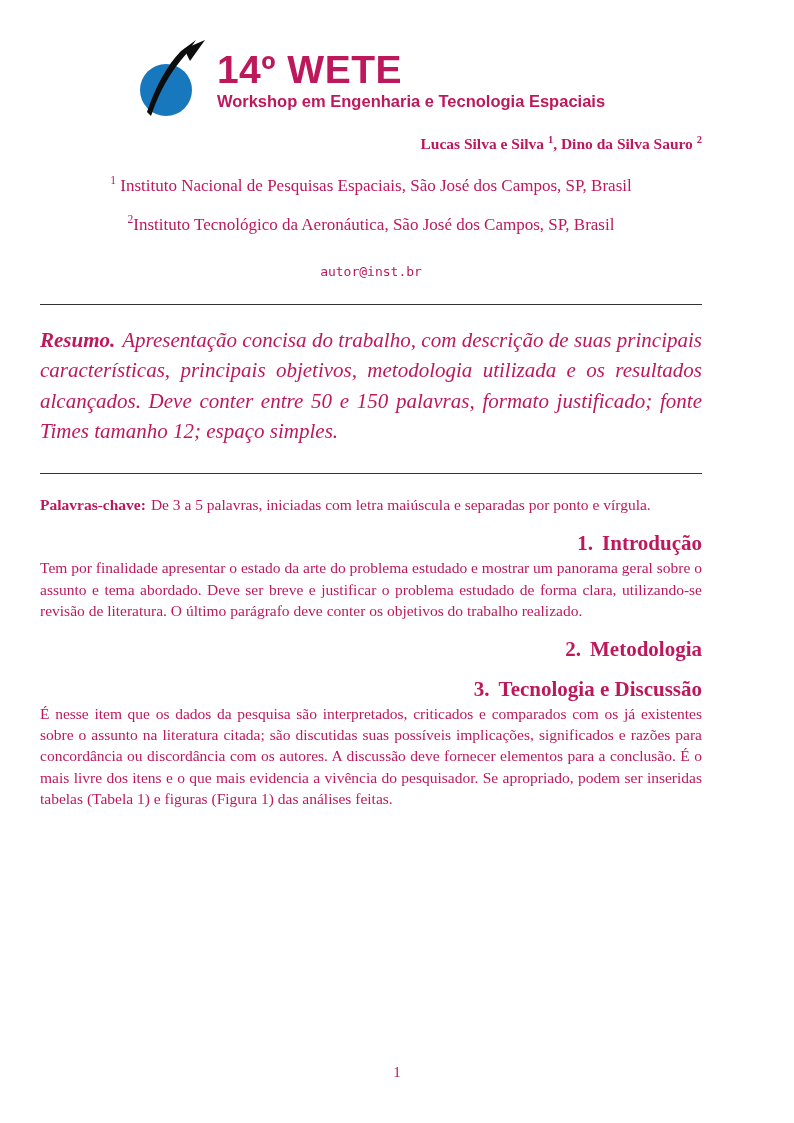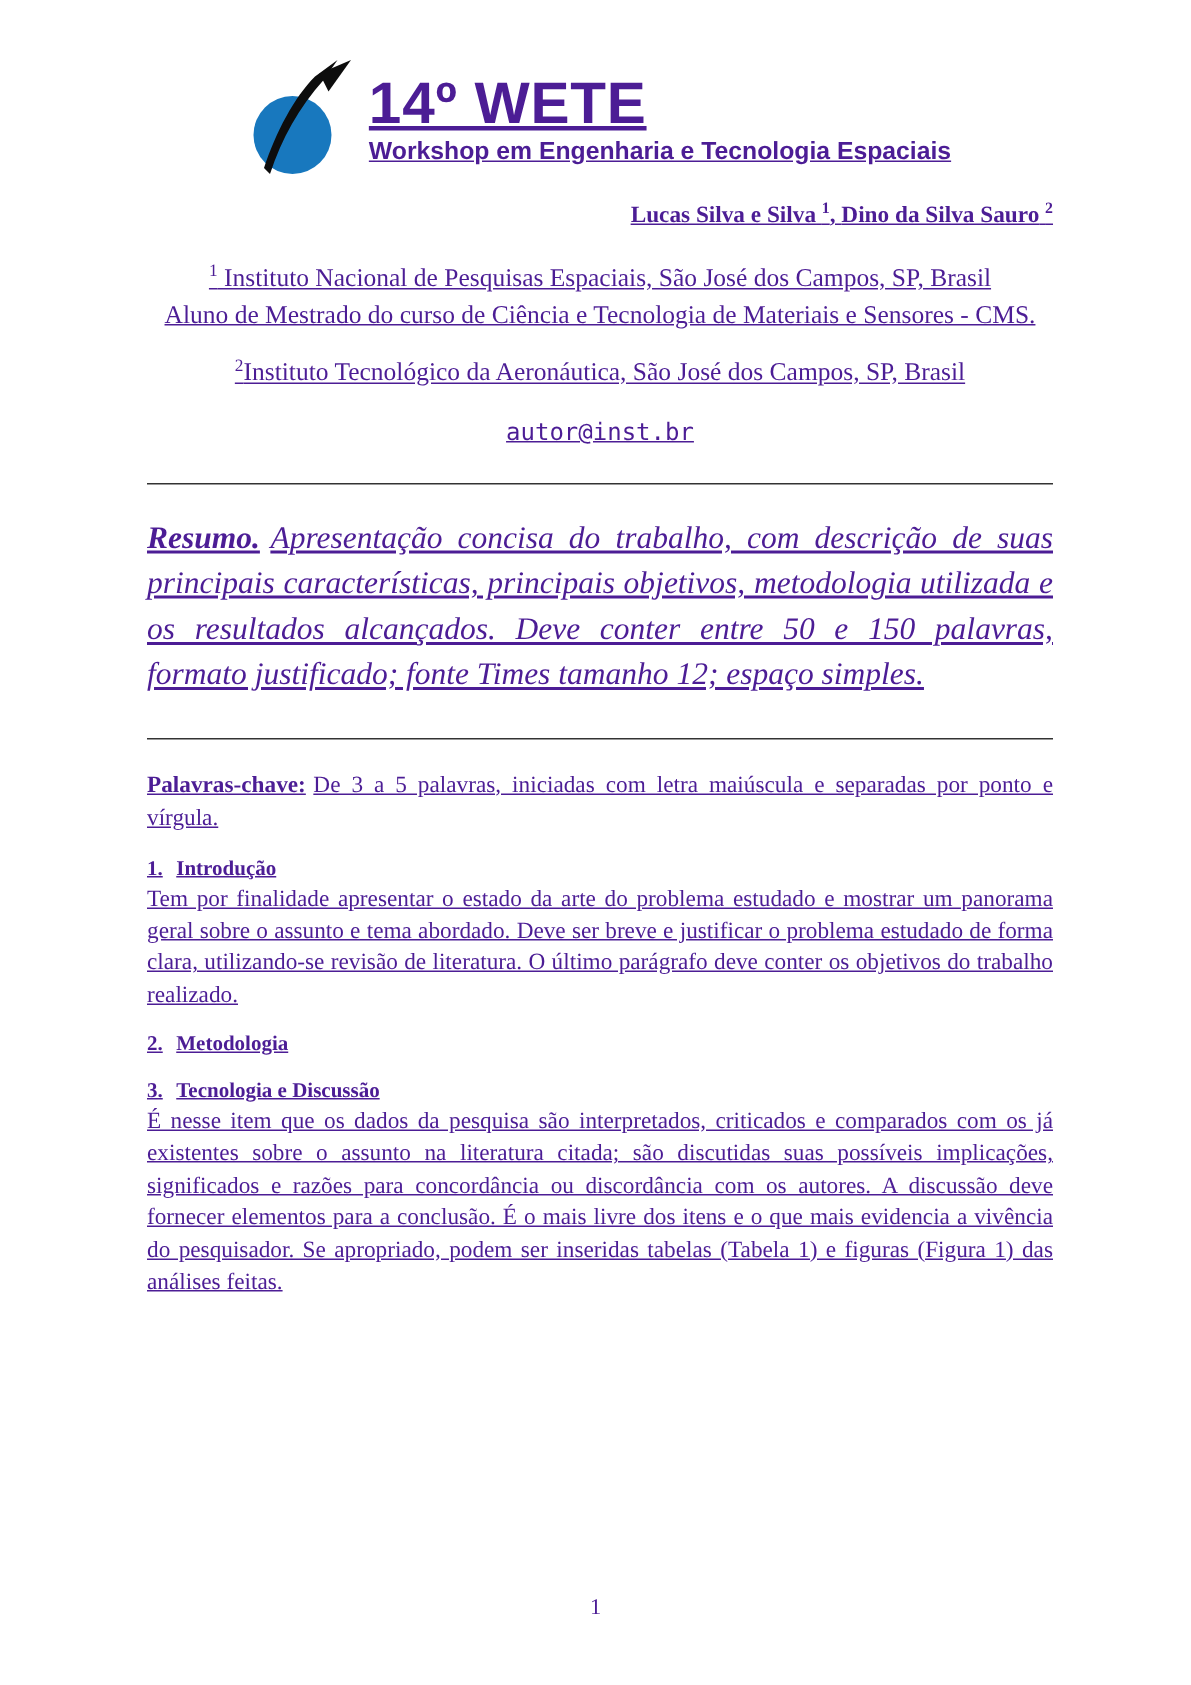--- a/index.html
+++ b/index.html
@@ -4,24 +4,23 @@
 <style>
   * { box-sizing: border-box; }
   html, body { margin: 0; padding: 0; background: #ffffff; }
   .page {
     position: relative;
     width: 794px;
     height: 1123px;
     margin: 0 auto;
     background: #ffffff;
     font-family: "Liberation Serif", serif;
-    color: #4c1d95;
-    padding: 34px 92px 0 98px;
+    color: #be185d;
+    padding: 34px 92px 0 40px;
     overflow: hidden;
-    text-decoration: underline;
   }
   
   .header {
     display: flex;
     justify-content: center;
     align-items: center;
     gap: 10px;
     margin-top: 4px;
   }
   .logo-wrap { width: 70px; height: 84px; flex: 0 0 auto; }
@@ -55,24 +54,24 @@
   sup { font-size: 0.68em; font-weight: normal; }
   .authors sup { font-weight: bold; }
   .affiliation {
     margin-top: 20px;
     text-align: center;
     font-size: 17px;
     line-height: 1.42;
   }
   .affiliation.second { margin-top: 14px; }
   .email {
-    margin-top: 17px;
+    margin-top: 27px;
     text-align: center;
     font-family: "DejaVu Sans Mono", "Liberation Mono", monospace;
-    font-size: 16px;
+    font-size: 13px;
   }
   .rule {
     border: none;
     border-top: 1px solid #333333;
     margin: 0;
   }
   .rule.first { margin-top: 25px; }
   .rule.second { margin-top: 27px; }
   
   .abstract {
@@ -86,22 +85,23 @@
   .keywords {
     margin: 20px 0 0 0;
     font-size: 15.5px;
     line-height: 1.42;
     text-align: justify;
   }
   .keywords-label { font-weight: bold; margin-right: 5px; }
   
   .section-heading {
     margin: 15px 0 1px 0;
-    font-size: 14px;
+    font-size: 21px;
     font-weight: bold;
+    text-align: right;
   }
   .sec-num { margin-right: 9px; }
   .body-text {
     margin: 1px 0 0 0;
     font-size: 15.5px;
     line-height: 1.38;
     text-align: justify;
   }
   .body-text + .body-text { margin-top: 26px; }
   
@@ -135,21 +135,20 @@
 
   <div class="authors">
     <span>Lucas Silva e Silva</span>
     <sup>1</sup><span>, </span>
     <span>Dino da Silva Sauro</span>
     <sup>2</sup>
   </div>
 
   <div class="affiliation">
     <sup>1</sup><span> Instituto Nacional de Pesquisas Espaciais, São José dos Campos, SP, Brasil</span><br>
-    <span>Aluno de Mestrado do curso de Ciência e Tecnologia de Materiais e Sensores - CMS.</span>
   </div>
 
   <div class="affiliation second">
     <sup>2</sup><span>Instituto Tecnológico da Aeronáutica, São José dos Campos, SP, Brasil</span>
   </div>
 
   <div class="email">autor@inst.br</div>
 
   <hr class="rule first">
 

